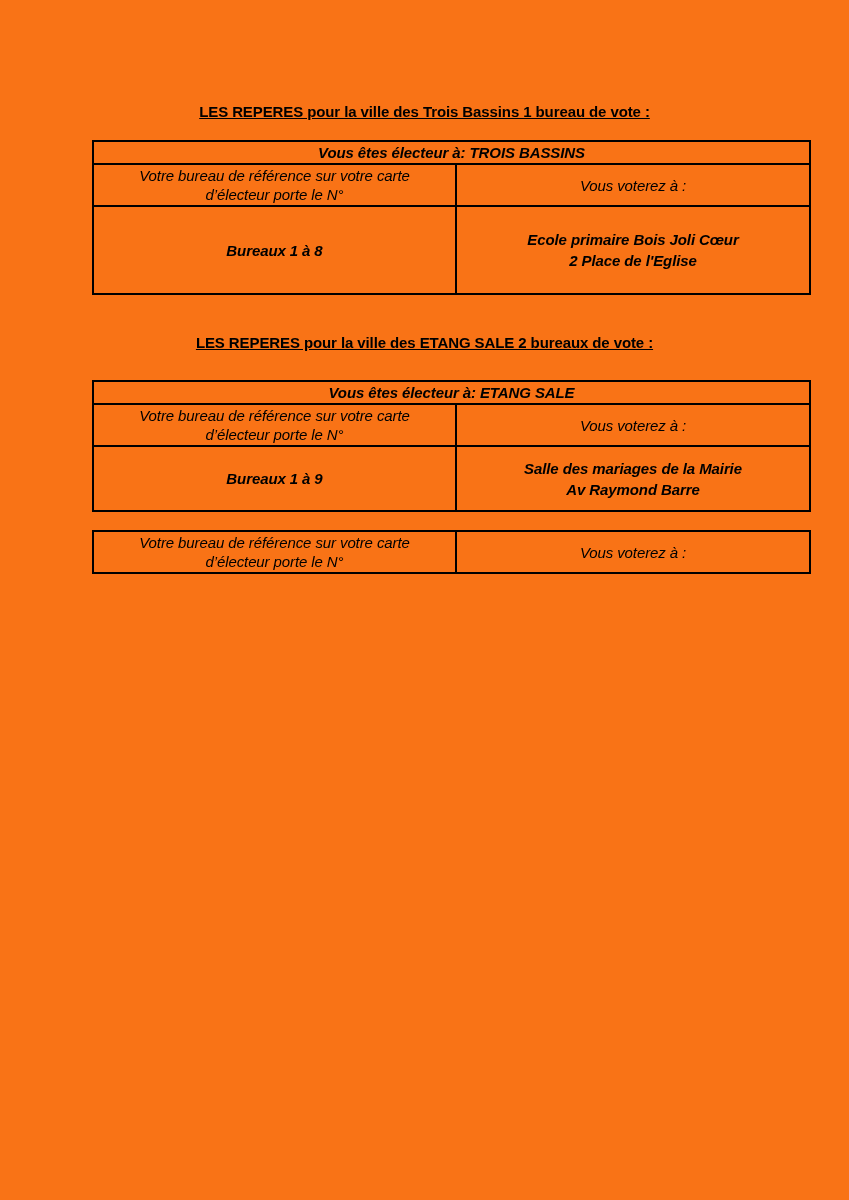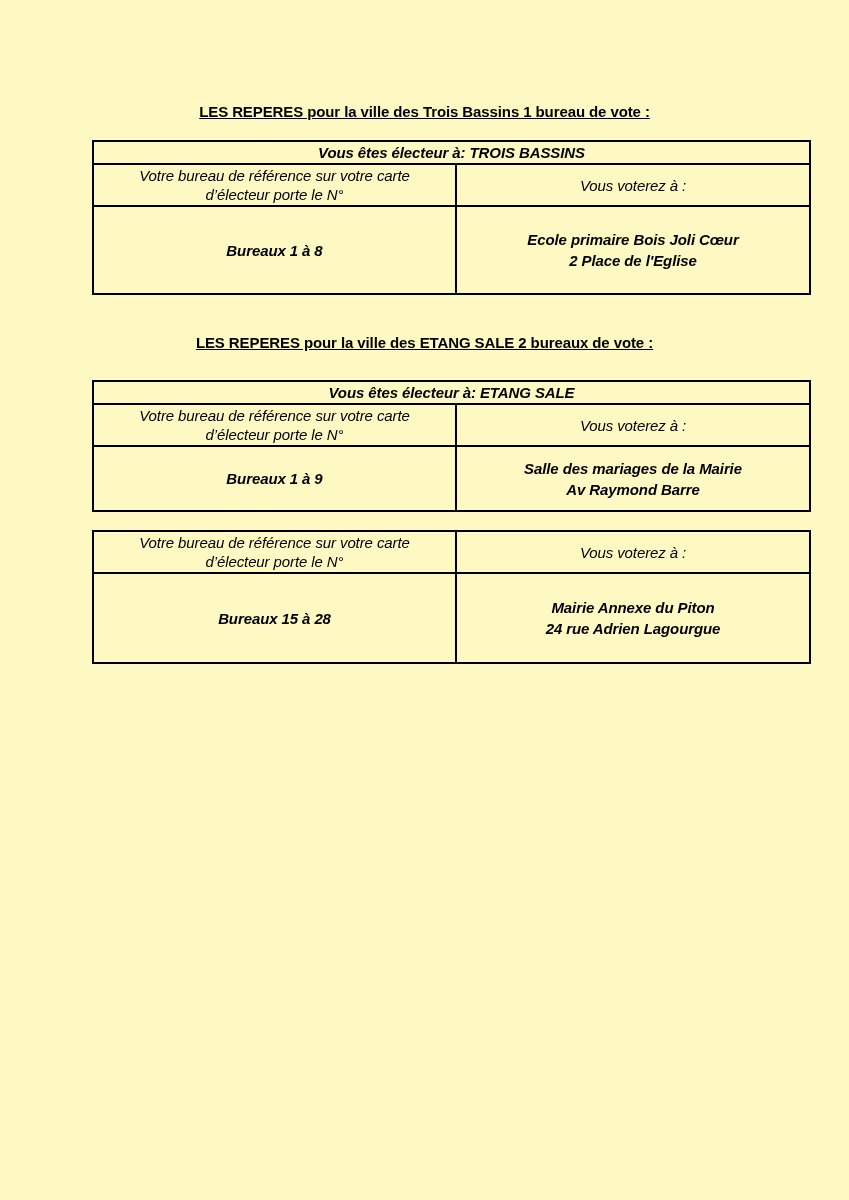--- a/index.html
+++ b/index.html
@@ -4,21 +4,21 @@
 <style>
   html, body {
     margin: 0;
     padding: 0;
     background: #ffffff;
   }
   .page {
     position: relative;
     width: 849px;
     height: 1200px;
-    background: #fef9c3;
+    background: #f97316;
     font-family: "Liberation Sans", sans-serif;
     color: #000000;
     overflow: hidden;
   }
   .content {
     position: absolute;
     left: 92px;
     top: 0;
   }
   .sec-title {
@@ -149,25 +149,18 @@
             <col class="c-right">
           </colgroup>
         <tbody>
           <tr class="colhdr">
             <td>
               <span class="cell-line">Votre bureau de référence sur votre carte</span>
               <span class="cell-line">d’électeur porte le N°</span>
             </td>
             <td>Vous voterez à :</td>
           </tr>
-          <tr class="body body-2">
-            <td>Bureaux 15 à 28</td>
-            <td>
-              <span class="cell-line">Mairie Annexe du Piton</span>
-              <span class="cell-line">24 rue Adrien Lagourgue</span>
-            </td>
-          </tr>
         </tbody>
       </table>
     </section>
 
   </div>
 </div>
 
 </body></html>

